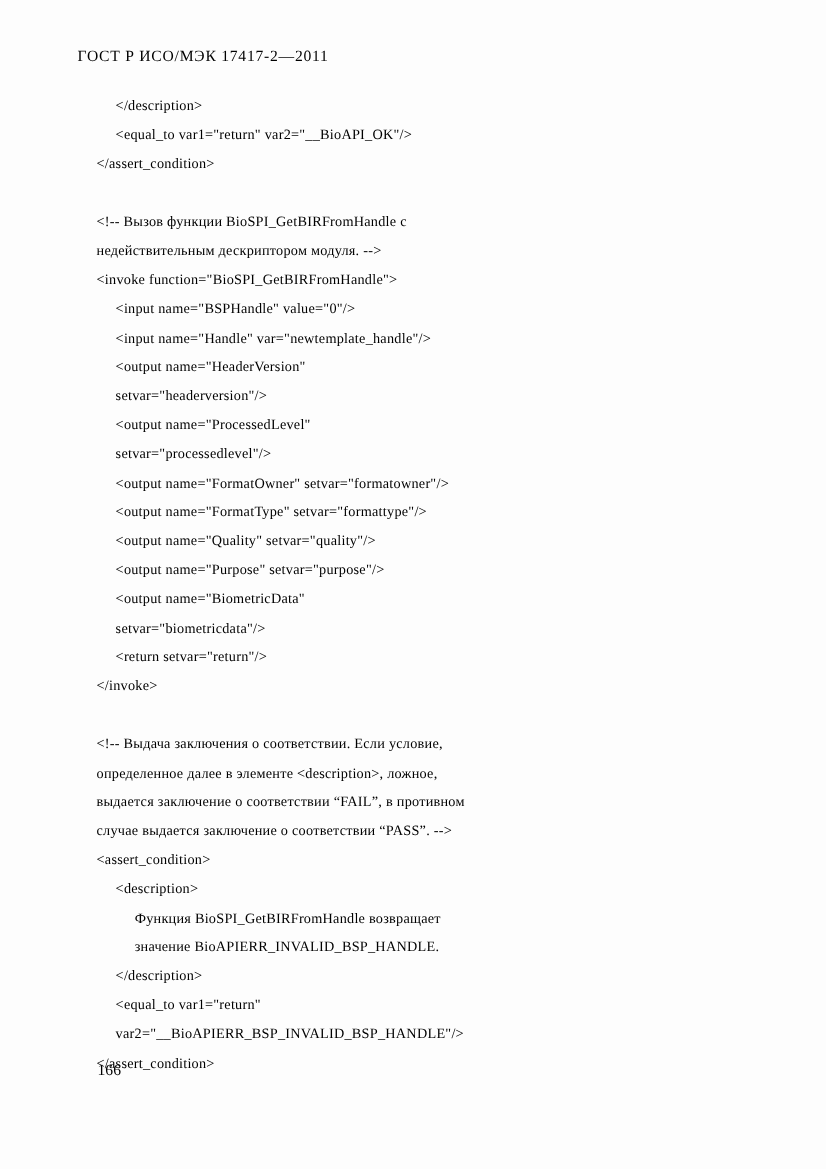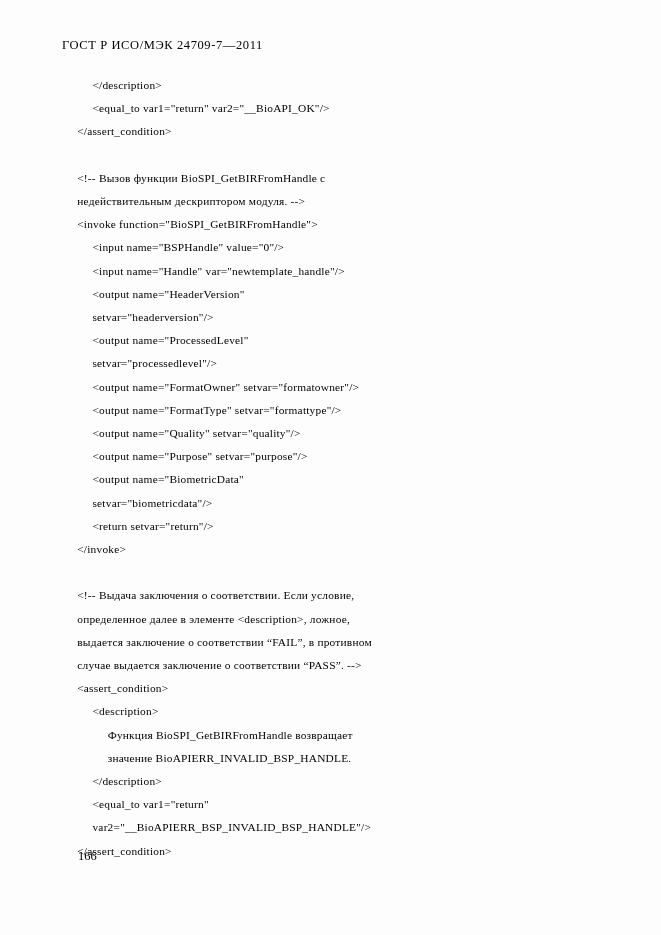--- a/index.html
+++ b/index.html
@@ -55,19 +55,19 @@
     left: 78px;
     font-family: "Liberation Serif", serif;
     font-size: 12.5px;
   }
 </style>
 </head>
 <body>
 
 <div class="page">
 
-  <div class="header">ГОСТ Р ИСО/МЭК 24709-7—2011</div>
+  <div class="header">ГОСТ Р ИСО/МЭК 17417-2—2011</div>
 
   <div class="code-block"><div class="code-line">          &lt;/description&gt;</div><div class="code-line">          &lt;equal_to var1="return" var2="__BioAPI_OK"/&gt;</div><div class="code-line">     &lt;/assert_condition&gt;</div><div class="code-line blank"></div><div class="code-line">     &lt;!-- Вызов функции BioSPI_GetBIRFromHandle с</div><div class="code-line">     недействительным дескриптором модуля. --&gt;</div><div class="code-line">     &lt;invoke function="BioSPI_GetBIRFromHandle"&gt;</div><div class="code-line">          &lt;input name="BSPHandle" value="0"/&gt;</div><div class="code-line">          &lt;input name="Handle" var="newtemplate_handle"/&gt;</div><div class="code-line">          &lt;output name="HeaderVersion"</div><div class="code-line">          setvar="headerversion"/&gt;</div><div class="code-line">          &lt;output name="ProcessedLevel"</div><div class="code-line">          setvar="processedlevel"/&gt;</div><div class="code-line">          &lt;output name="FormatOwner" setvar="formatowner"/&gt;</div><div class="code-line">          &lt;output name="FormatType" setvar="formattype"/&gt;</div><div class="code-line">          &lt;output name="Quality" setvar="quality"/&gt;</div><div class="code-line">          &lt;output name="Purpose" setvar="purpose"/&gt;</div><div class="code-line">          &lt;output name="BiometricData"</div><div class="code-line">          setvar="biometricdata"/&gt;</div><div class="code-line">          &lt;return setvar="return"/&gt;</div><div class="code-line">     &lt;/invoke&gt;</div><div class="code-line blank"></div><div class="code-line">     &lt;!-- Выдача заключения о соответствии. Если условие,</div><div class="code-line">     определенное далее в элементе &lt;description&gt;, ложное,</div><div class="code-line">     выдается заключение о соответствии “FAIL”, в противном</div><div class="code-line">     случае выдается заключение о соответствии “PASS”. --&gt;</div><div class="code-line">     &lt;assert_condition&gt;</div><div class="code-line">          &lt;description&gt;</div><div class="code-line">               Функция BioSPI_GetBIRFromHandle возвращает</div><div class="code-line">               значение BioAPIERR_INVALID_BSP_HANDLE.</div><div class="code-line">          &lt;/description&gt;</div><div class="code-line">          &lt;equal_to var1="return"</div><div class="code-line">          var2="__BioAPIERR_BSP_INVALID_BSP_HANDLE"/&gt;</div><div class="code-line">     &lt;/assert_condition&gt;</div></div>
 
   <div class="page-number">166</div>
 
 </div>
 
 </body></html>

